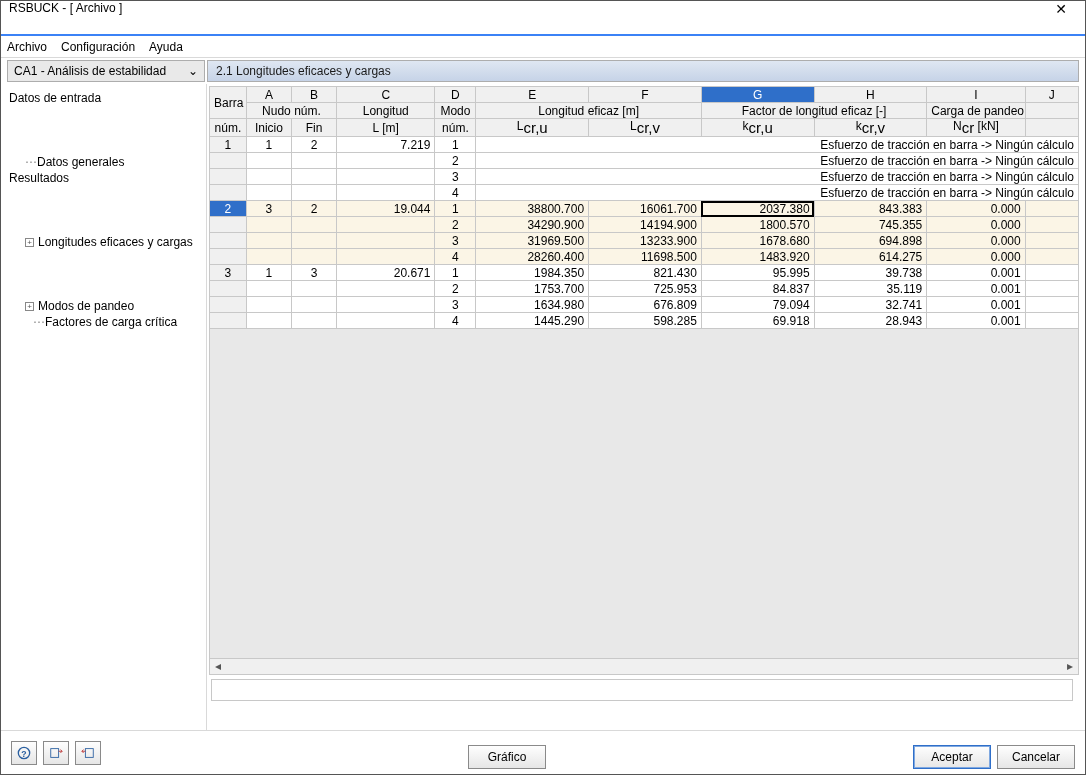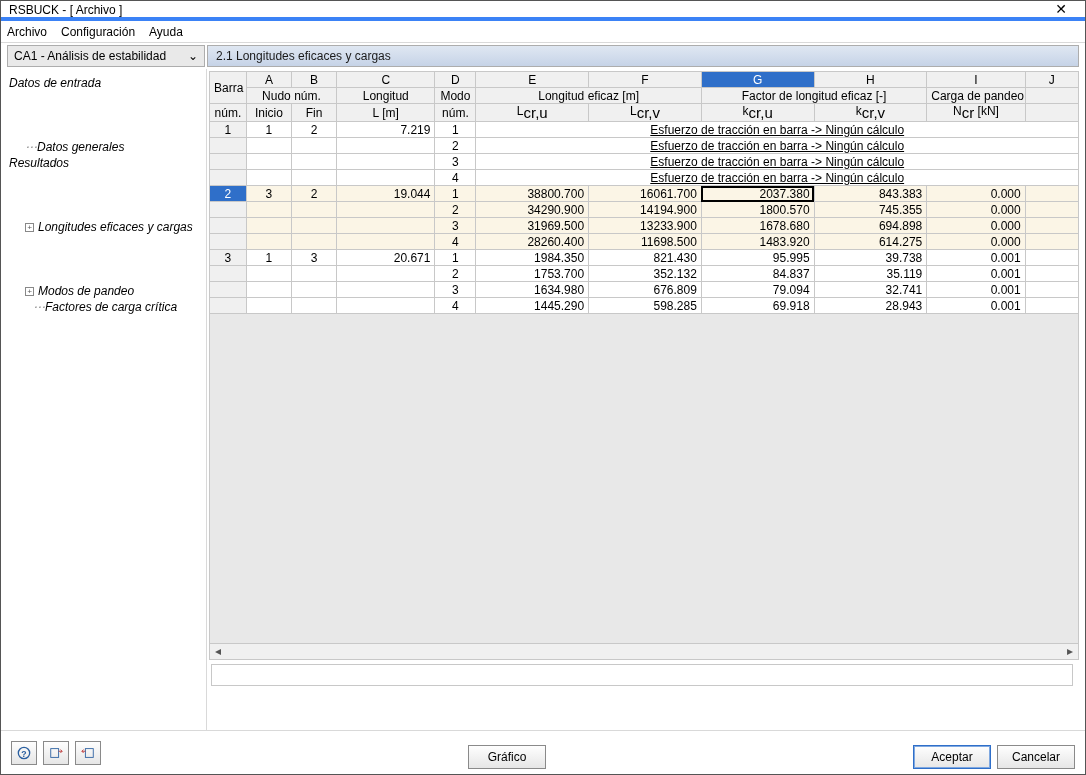--- a/index.html
+++ b/index.html
@@ -1,42 +1,42 @@
 <!DOCTYPE html>
 <html><head>
 <meta charset="utf-8">
 <style>
   * { box-sizing: border-box; }
   html, body { margin:0; padding:0; height:100%; font-family: "Segoe UI", Tahoma, sans-serif; font-size:12px; color:#000; background:#fff; }
   .window { width:1086px; height:775px; border:1px solid #555; display:flex; flex-direction:column; background:#fff; }
-  .titlebar { height:20px; display:flex; align-items:flex-end; padding:0 8px; border-bottom:4px solid #3b82f6; }
+  .titlebar { height:35px; display:flex; align-items:flex-start; padding:0 8px; border-bottom:2px solid #3b82f6; }
   .titlebar .title { flex:1; font-size:12px; }
   .titlebar .close { width:32px; text-align:center; font-size:14px; cursor:default; }
   .menubar { height:22px; display:flex; align-items:center; padding:0 6px; gap:14px; border-bottom:1px solid #d9d9d9; }
   .menubar span { cursor:default; }
   .toolbar-row { height:26px; display:flex; align-items:stretch;justify-content:space-between; }
   .case-select { width:198px; border:1px solid #adadad; background:#e9e9e9; display:flex; align-items:center; padding:0 6px; margin:2px 2px 2px 6px; position:relative; }
   .case-select .chev { position:absolute; right:6px; }
   .panel-title { flex:1; background:linear-gradient(#dfe7f2,#c6d3e7); border:1px solid #adadad; margin:2px 6px 2px 0; display:flex; align-items:center; padding:0 8px; color:#1a1a1a; }
   .body { flex:1; display:flex; min-height:0; }
-  .sidebar { width:206px; border-right:1px solid #d9d9d9; padding:6px 4px; overflow:auto;font-style:italic; }
+  .sidebar { width:206px; border-right:1px solid #d9d9d9; padding:6px 4px; overflow:auto; }
   .tree-node { padding:1px 0 1px 4px; white-space:nowrap; cursor:default; }
   .tree-child { padding-left:20px;margin-top:48px; }
   .tree-child2 { padding-left:28px; }
   .tree-sq { display:inline-block; width:9px; height:9px; border:1px solid #888; font-size:8px; line-height:7px; text-align:center; margin-right:4px; vertical-align:middle; color:#555;}
   .tree-dots { display:inline-block; width:12px; color:#888; }
   .main { flex:1; display:flex; flex-direction:column; min-width:0; }
   .grid-wrap { flex:1; overflow:hidden; padding:2px 6px 0 2px; }
   table.grid { border-collapse:collapse; width:100%; table-layout:fixed; }
   table.grid th, table.grid td { border:1px solid #c8c8c8; height:16px; padding:0 4px; overflow:hidden; white-space:nowrap; }
   table.grid th { background:#f0f0f0; font-weight:normal; text-align:center; }
   table.grid th.sel { background:#2f6fc9; color:#fff; }
   table.grid td { text-align:right; }
   table.grid td.c { text-align:center; }
-  table.grid td.l { text-align:center;text-decoration:underline; }
+  table.grid td.l { text-align:right; }
   table.grid td.rowhdr { background:#f0f0f0; text-align:center; }
   table.grid td.rowhdr.sel { background:#2f6fc9; color:#fff; }
   table.grid td.cellsel { background:#fff; outline:2px solid #000; outline-offset:-2px;padding-left:31px; }
   tbody.striped tr.alt td:not(.rowhdr) { background:#fbf5e6; }
   .grid-empty { height:330px; background:#e8e8e8; border:1px solid #c8c8c8; border-top:none; }
   .hscroll { height:16px; border:1px solid #c8c8c8; border-top:none; background:#f0f0f0; position:relative; }
   .hscroll .lbtn,.hscroll .rbtn{position:absolute;top:0;width:16px;height:14px;text-align:center;line-height:14px;color:#555;}
   .hscroll .lbtn{left:0;} .hscroll .rbtn{right:0;}
   .formula-bar { height:22px; margin:4px 6px 0 2px; border:1px solid #c8c8c8; background:#fff; }
   .footer { height:44px; border-top:1px solid #d9d9d9; display:flex; align-items:center; padding:0 10px; gap:6px; }
@@ -240,21 +240,21 @@
                 <td>0.001</td>
                 <td></td>
               </tr>
               <tr>
                 <td class="rowhdr"></td>
                 <td class="c"></td>
                 <td class="c"></td>
                 <td></td>
                 <td class="c">2</td>
                 <td>1753.700</td>
-                <td>352.132</td>
+                <td>725.953</td>
                 <td>84.837</td>
                 <td>35.119</td>
                 <td>0.001</td>
                 <td></td>
               </tr>
               <tr>
                 <td class="rowhdr"></td>
                 <td class="c"></td>
                 <td class="c"></td>
                 <td></td>

